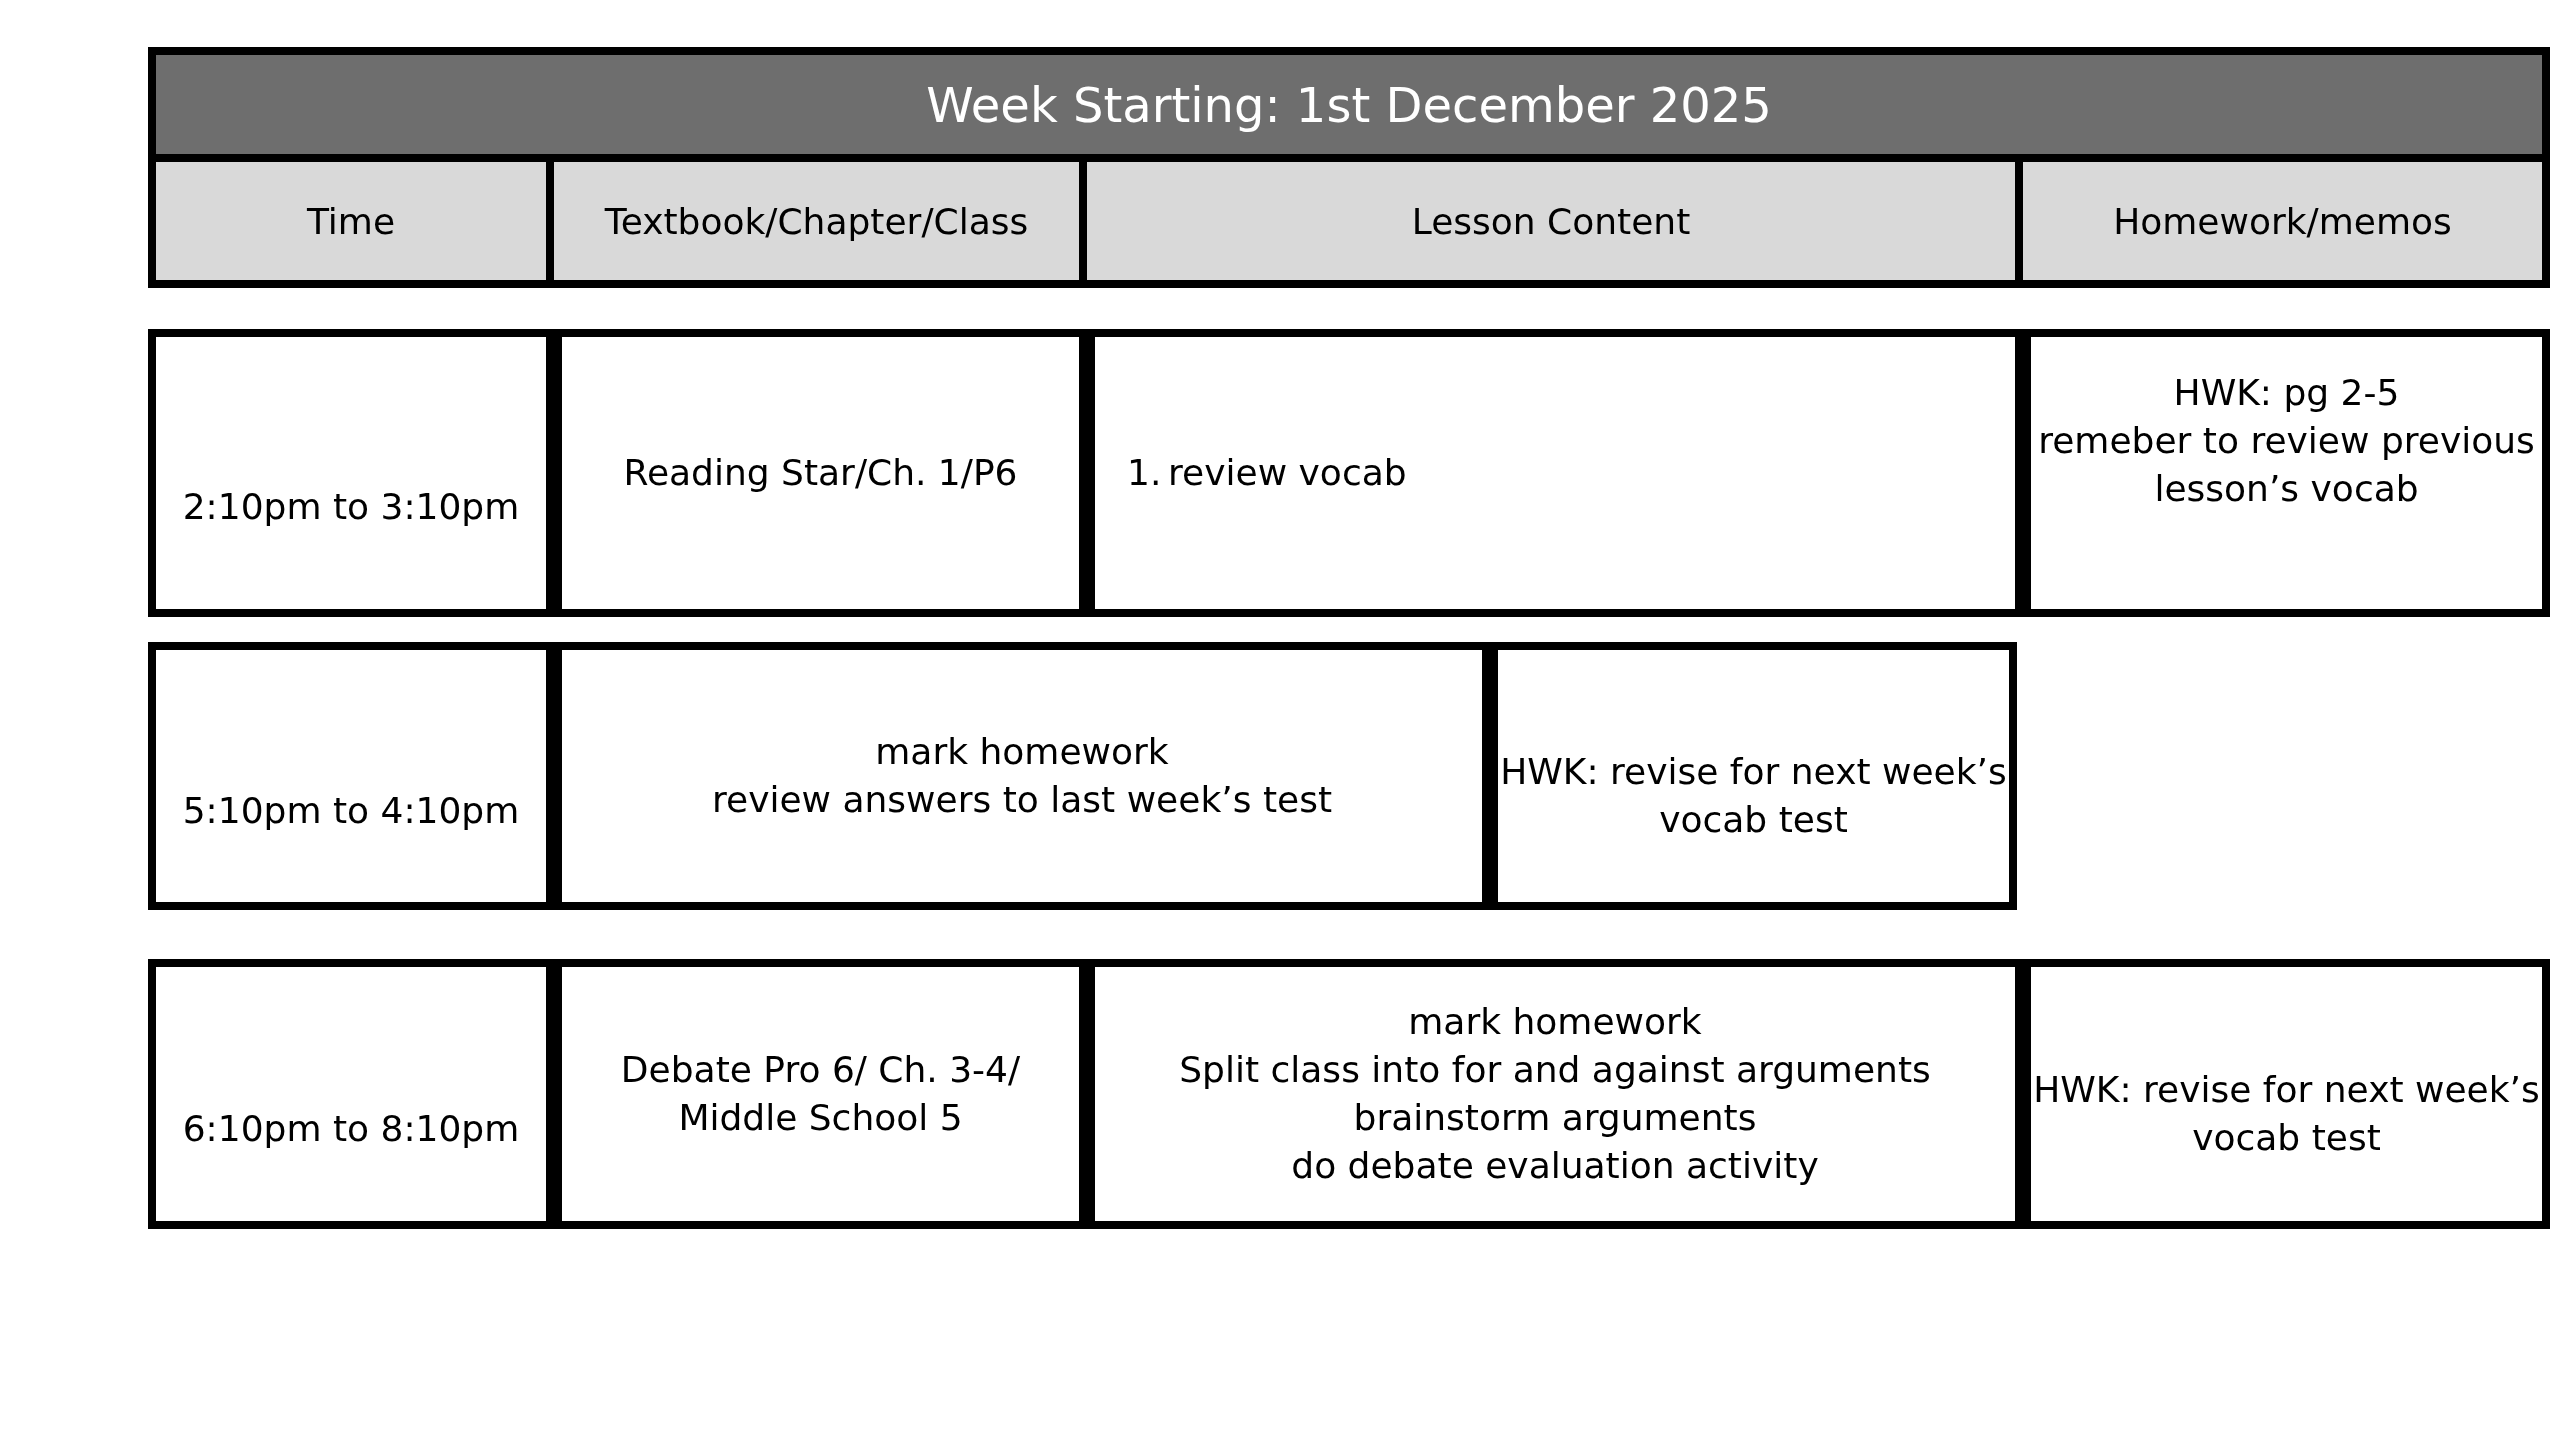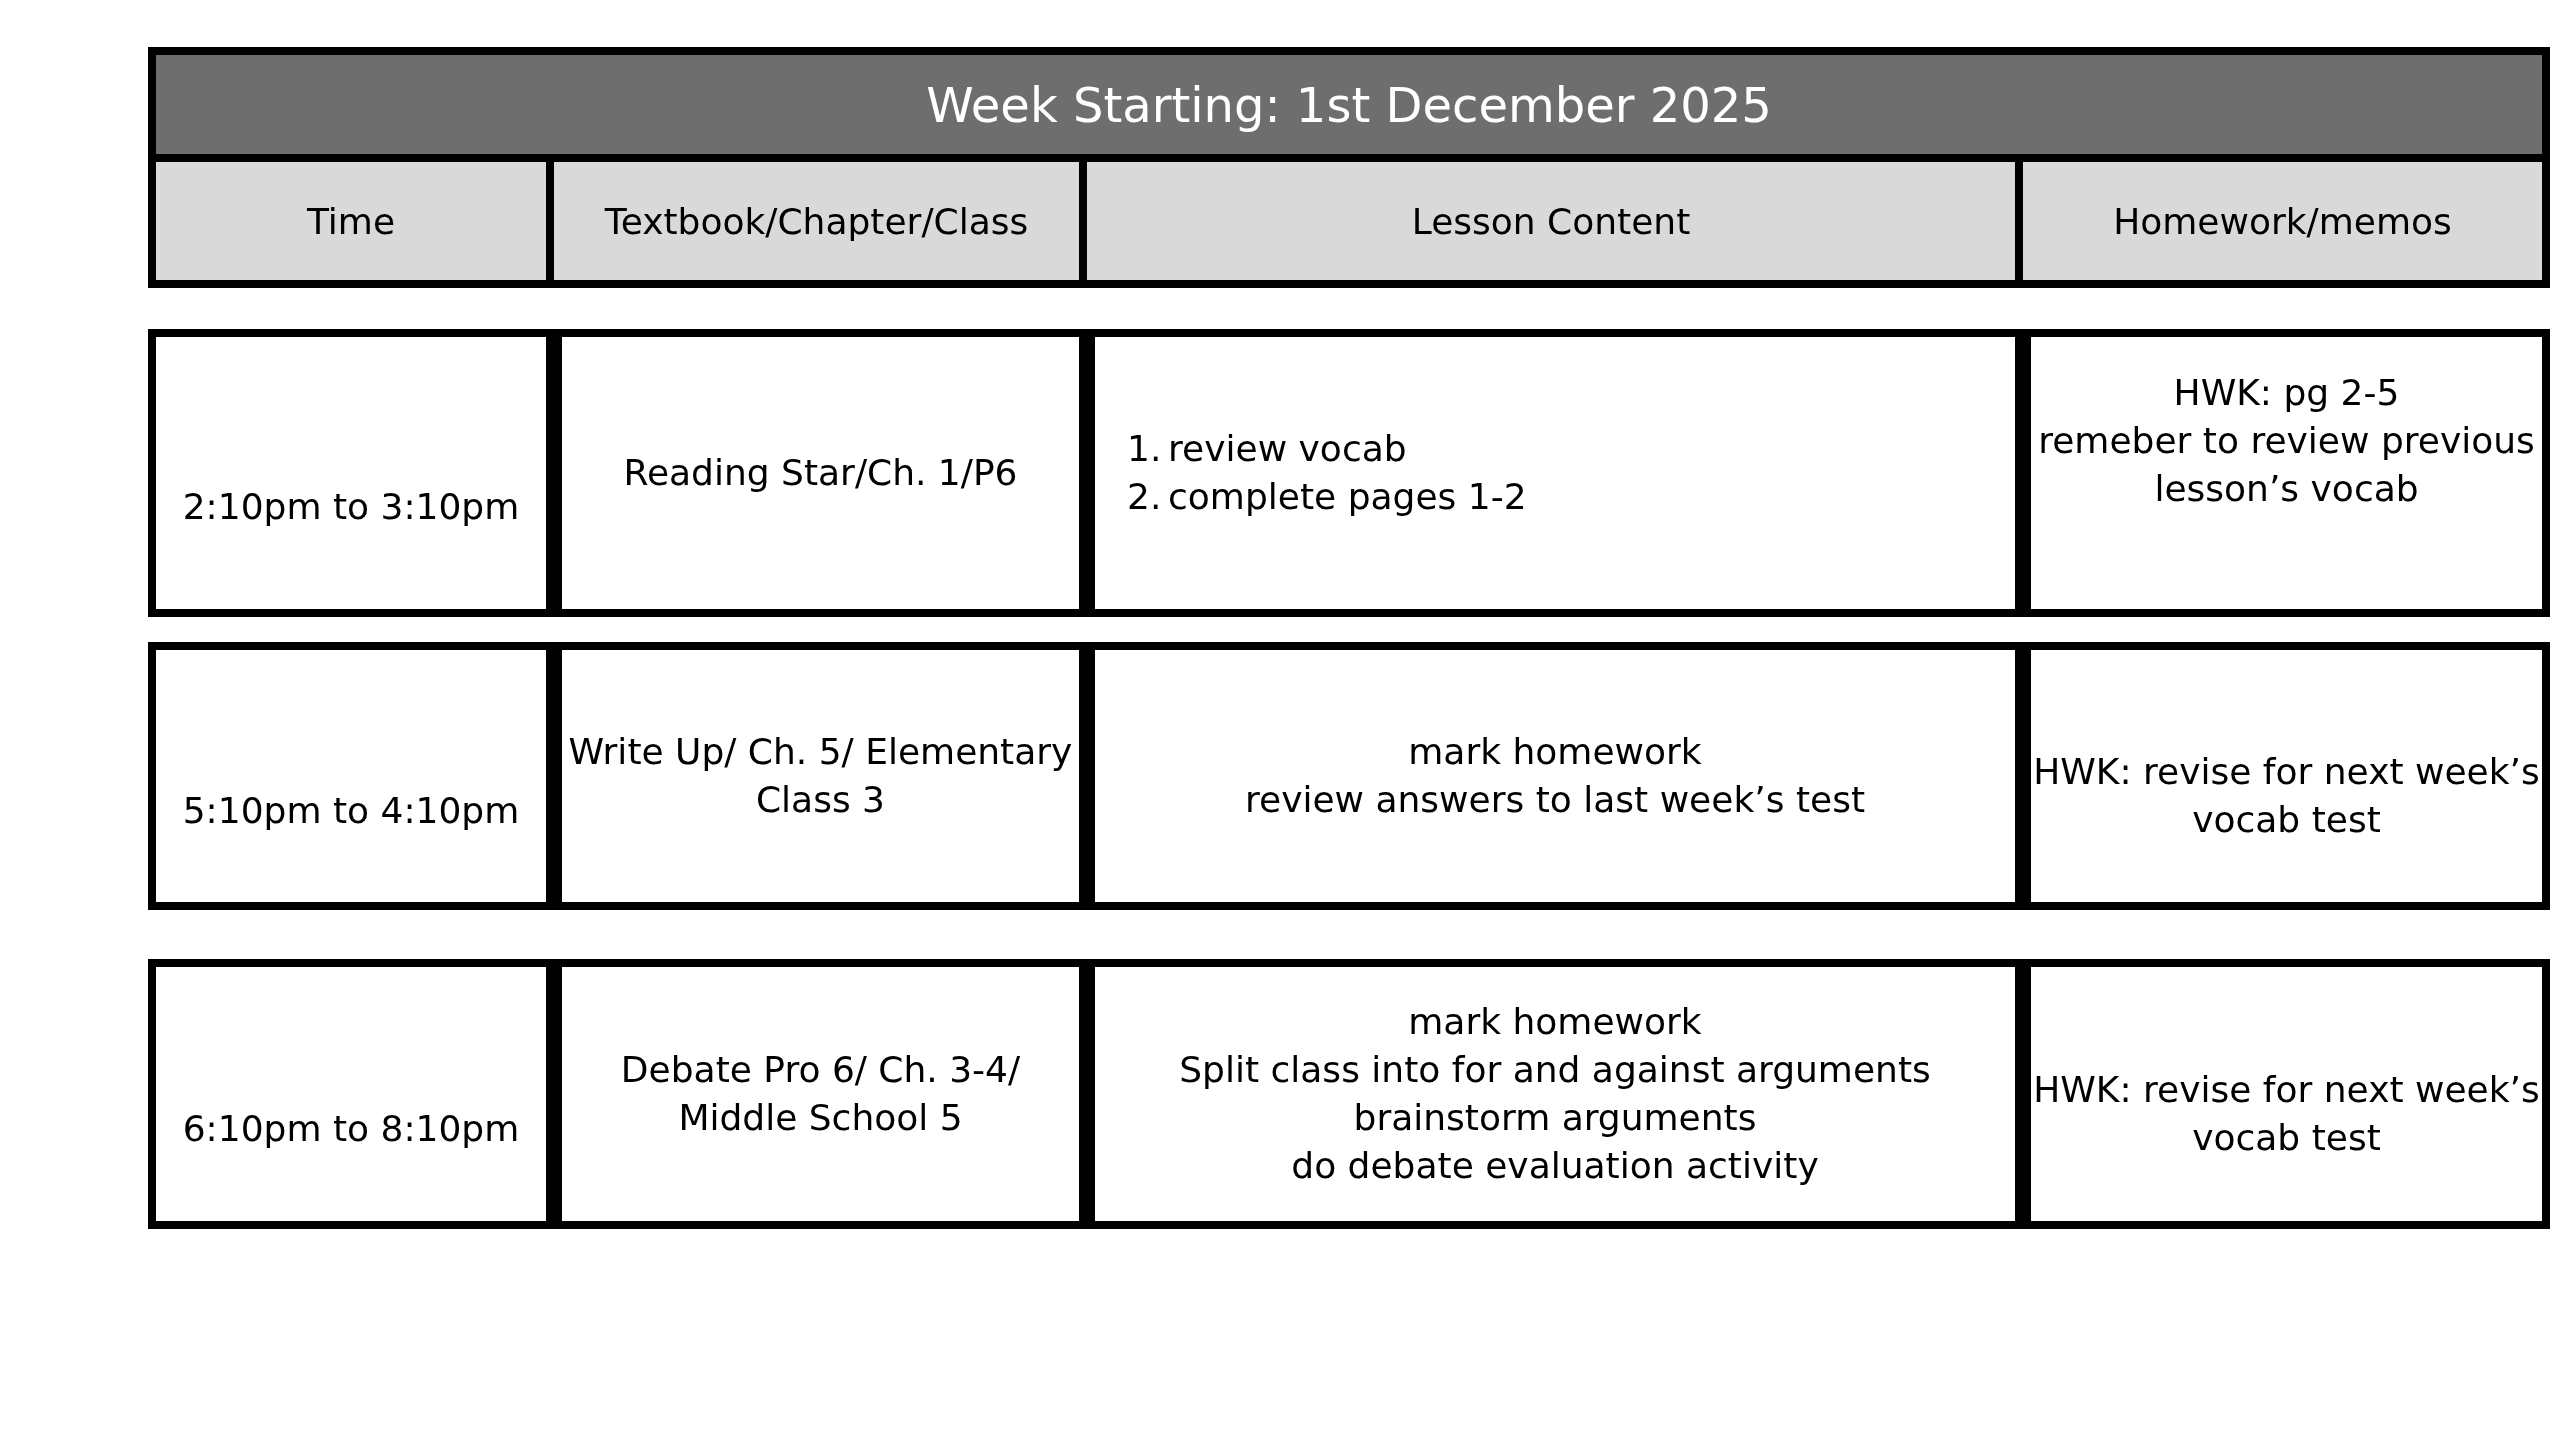--- a/index.html
+++ b/index.html
@@ -74,36 +74,31 @@
   <div id="rows">
       <section class="row r0">
     <div class="cell box c-time">
       <div class="line time-line">2:10pm to 3:10pm</div>
     </div>
     <div class="cell box c-textbook">
           <div class="line">Reading Star/Ch. 1/P6</div>
         </div>
     <div class="cell box c-lesson lesson-numbered">
           <div class="line"><span class="num">1.</span><span>review vocab</span></div>
-          <div class="line"><span class="num">2.</span><span>complete pages 1-2</span></div>
         </div>
     <div class="cell box c-homework">
           <div class="line">HWK: pg 2-5</div>
           <div class="line">remeber to review previous</div>
           <div class="line">lesson’s vocab</div>
         </div>
   </section>
       <section class="row r1">
     <div class="cell box c-time">
       <div class="line time-line">5:10pm to 4:10pm</div>
     </div>
-    <div class="cell box c-textbook">
-          <div class="line">Write Up/ Ch. 5/ Elementary</div>
-          <div class="line">Class 3</div>
-        </div>
     <div class="cell box c-lesson">
           <div class="line">mark homework</div>
           <div class="line">review answers to last week’s test</div>
         </div>
     <div class="cell box c-homework">
           <div class="line">HWK: revise for next week’s</div>
           <div class="line">vocab test</div>
         </div>
   </section>
       <section class="row r2">

